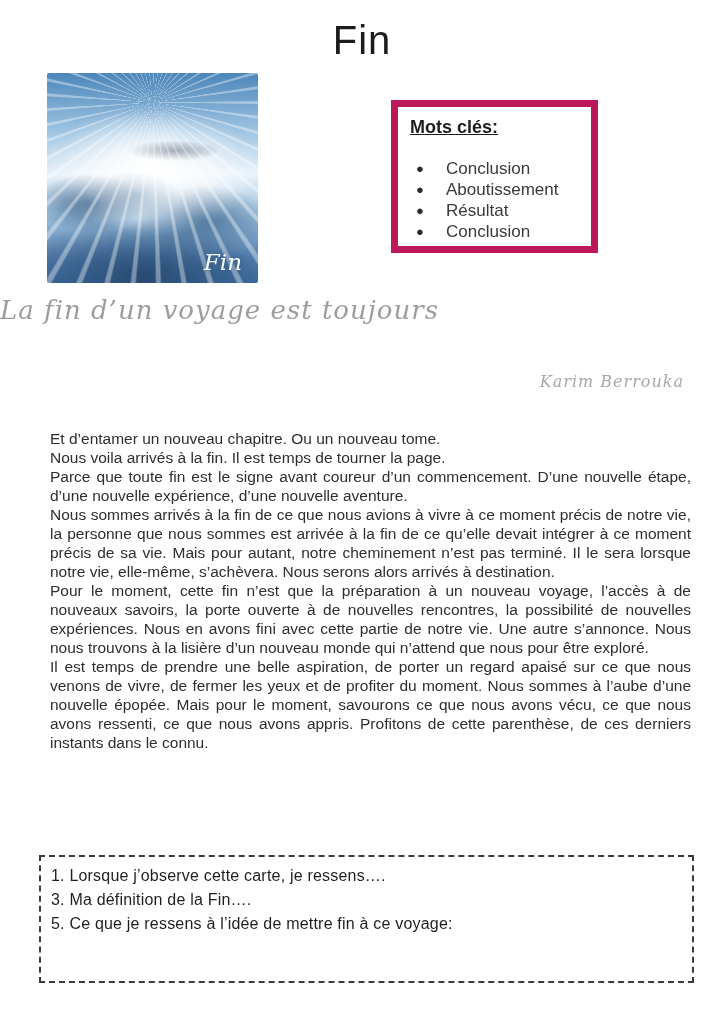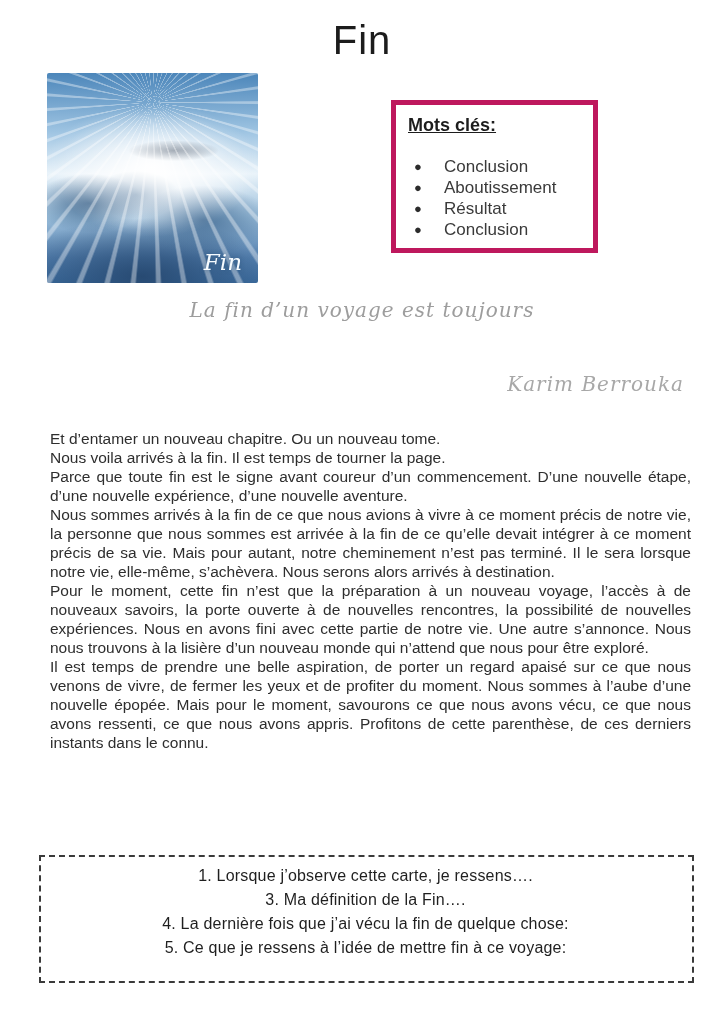--- a/index.html
+++ b/index.html
@@ -64,21 +64,21 @@
     font-size: 23px;
     color: #f6fbff;
     text-shadow: 0 0 4px rgba(40,80,120,.6);
   }
 
   
   .keywords-box {
     position: absolute;
     left: 391px; top: 100px;
     width: 207px; height: 153px;
-    border: 5px solid #be185d;
+    border: 7px solid #be185d;
     box-sizing: border-box;
     padding: 10px 12px;
   }
   .keywords-heading {
     font-size: 18px;
     font-weight: bold;
     text-decoration: underline;
     color: #1d1d1d;
     margin-bottom: 20px;
   }
@@ -94,34 +94,33 @@
     position: absolute;
     left: 6px; top: 0;
     font-size: 13px;
     color: #2b2b2b;
   }
 
   
   .quote {
     position: absolute;
     top: 294px; left: 0; right: 0;
-    text-align: center;
     font-family: "DejaVu Serif", serif;
     font-style: italic;
-    font-size: 20px;
+    font-size: 26px;
     line-height: 33px;
     color: #9d9d9d;
     letter-spacing: 1px;
   }
   .quote-author {
     position: absolute;
     top: 372px; right: 40px;
     font-family: "DejaVu Serif", serif;
     font-style: italic;
-    font-size: 20px;
+    font-size: 16px;
     color: #a8a8a8;
     letter-spacing: 1px;
   }
 
   
   .body-text {
     position: absolute;
     left: 50px; top: 429px;
     width: 641px;
   }
@@ -141,21 +140,20 @@
     box-sizing: border-box;
     border: 2px dashed #3a3a3a;
     padding: 7px 12px 0 10px;
   }
   .questions-list { list-style: none; margin: 0; padding: 0; }
   .questions-list li {
     font-size: 16px;
     line-height: 24px;
     color: #1f1f1f;
     letter-spacing: .2px;
-    text-align: center;
   }
 </style>
 </head>
 <body>
 
 <div class="page">
 
   <div class="page-title">Fin</div>
 
   <div class="cloud-card">
@@ -195,18 +193,17 @@
     <p>Parce que toute fin est le signe avant coureur d’un commencement. D’une nouvelle étape, d’une nouvelle expérience, d’une nouvelle aventure.</p>
     <p>Nous sommes arrivés à la fin de ce que nous avions à vivre à ce moment précis de notre vie, la personne que nous sommes est arrivée à la fin de ce qu’elle devait intégrer à ce moment précis de sa vie. Mais pour autant, notre cheminement n’est pas terminé. Il le sera lorsque notre vie, elle-même, s’achèvera. Nous serons alors arrivés à destination.</p>
     <p>Pour le moment, cette fin n’est que la préparation à un nouveau voyage, l’accès à de nouveaux savoirs, la porte ouverte à de nouvelles rencontres, la possibilité de nouvelles expériences. Nous en avons fini avec cette partie de notre vie. Une autre s’annonce. Nous nous trouvons à la lisière d’un nouveau monde qui n’attend que nous pour être exploré.</p>
     <p>Il est temps de prendre une belle aspiration, de porter un regard apaisé sur ce que nous venons de vivre, de fermer les yeux et de profiter du moment. Nous sommes à l’aube d’une nouvelle épopée. Mais pour le moment, savourons ce que nous avons vécu, ce que nous avons ressenti, ce que nous avons appris. Profitons de cette parenthèse, de ces derniers instants dans le connu.</p>
   </div>
 
   <div class="questions-box">
     <ul class="questions-list">
       <li>1. Lorsque j’observe cette carte, je ressens….</li>
       <li>3. Ma définition de la Fin….</li>
-      <li>4. La dernière fois que j’ai vécu la fin de quelque chose:</li>
       <li>5. Ce que je ressens à l’idée de mettre fin à ce voyage:</li>
     </ul>
   </div>
 
 </div>
 
 </body></html>

